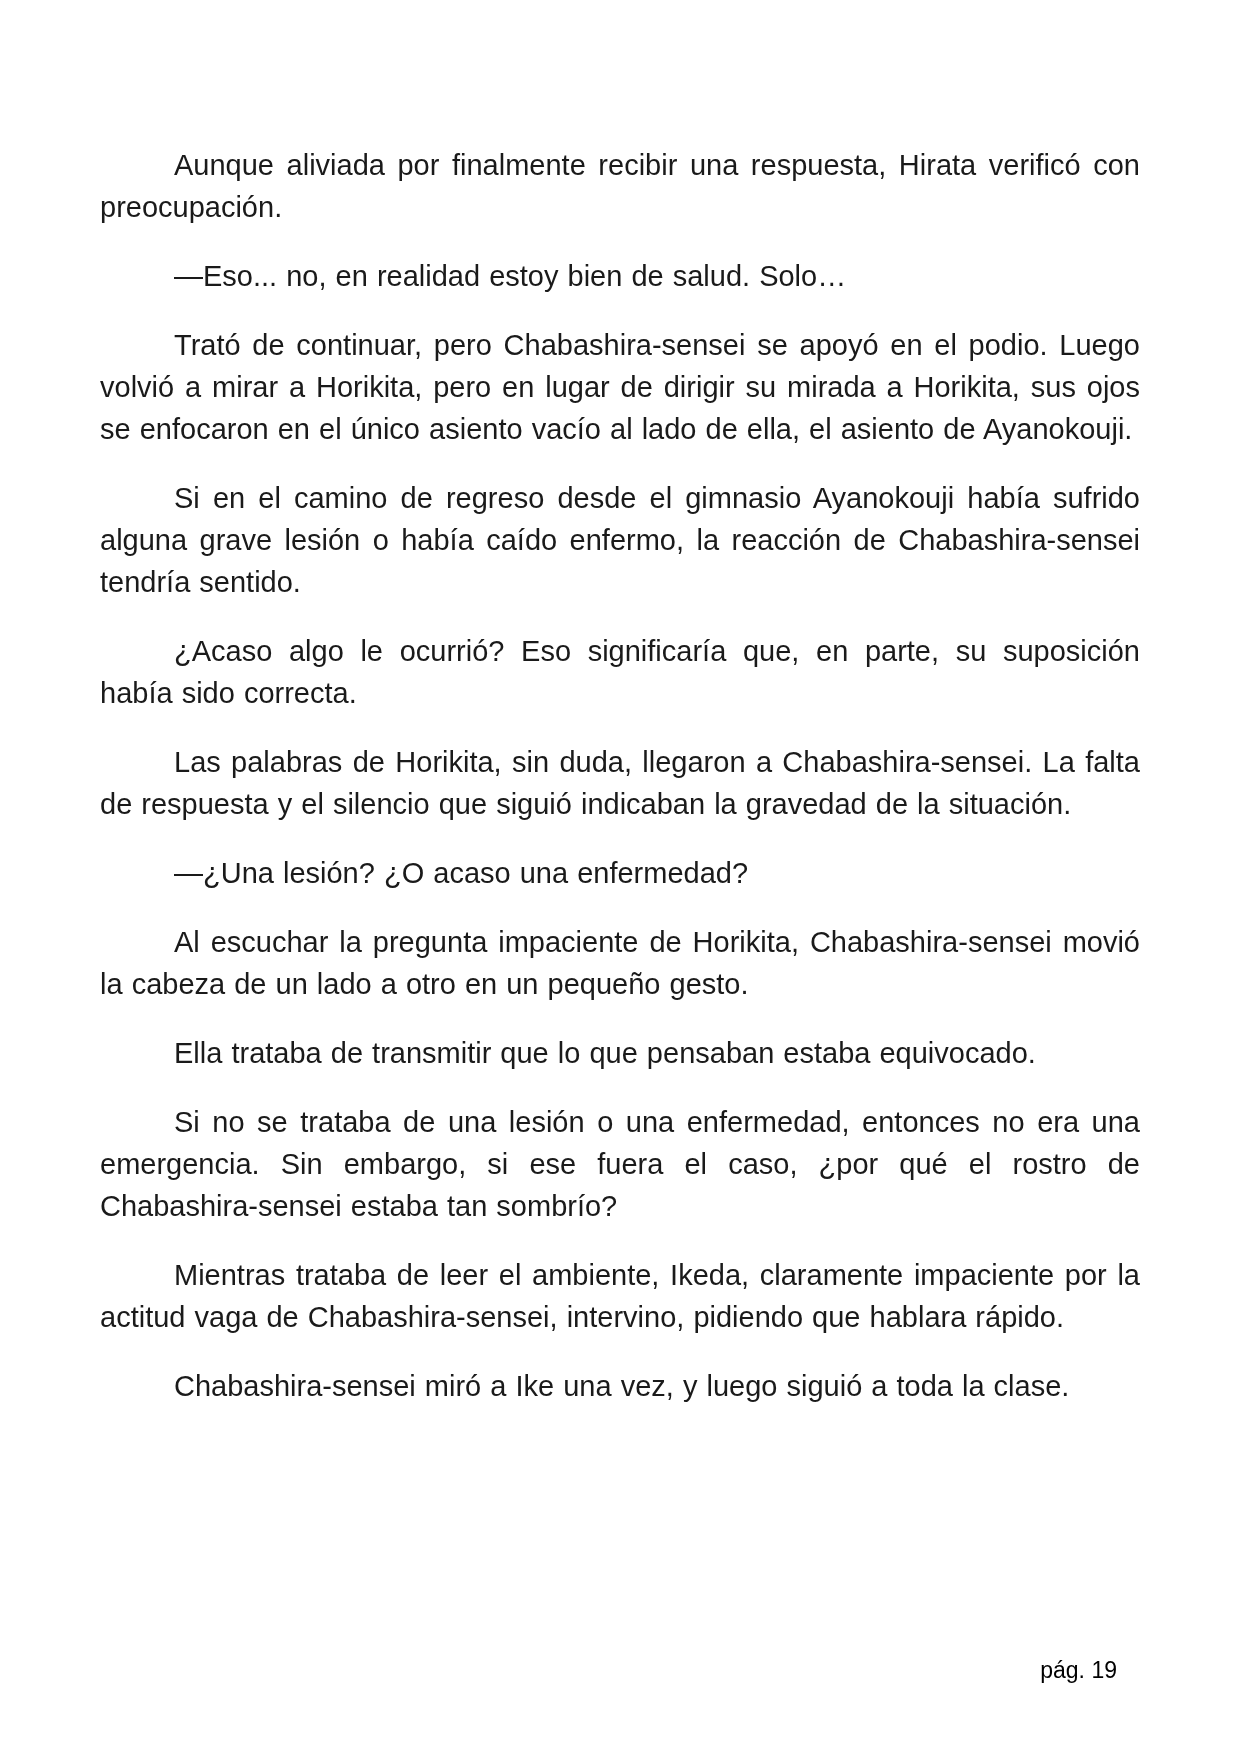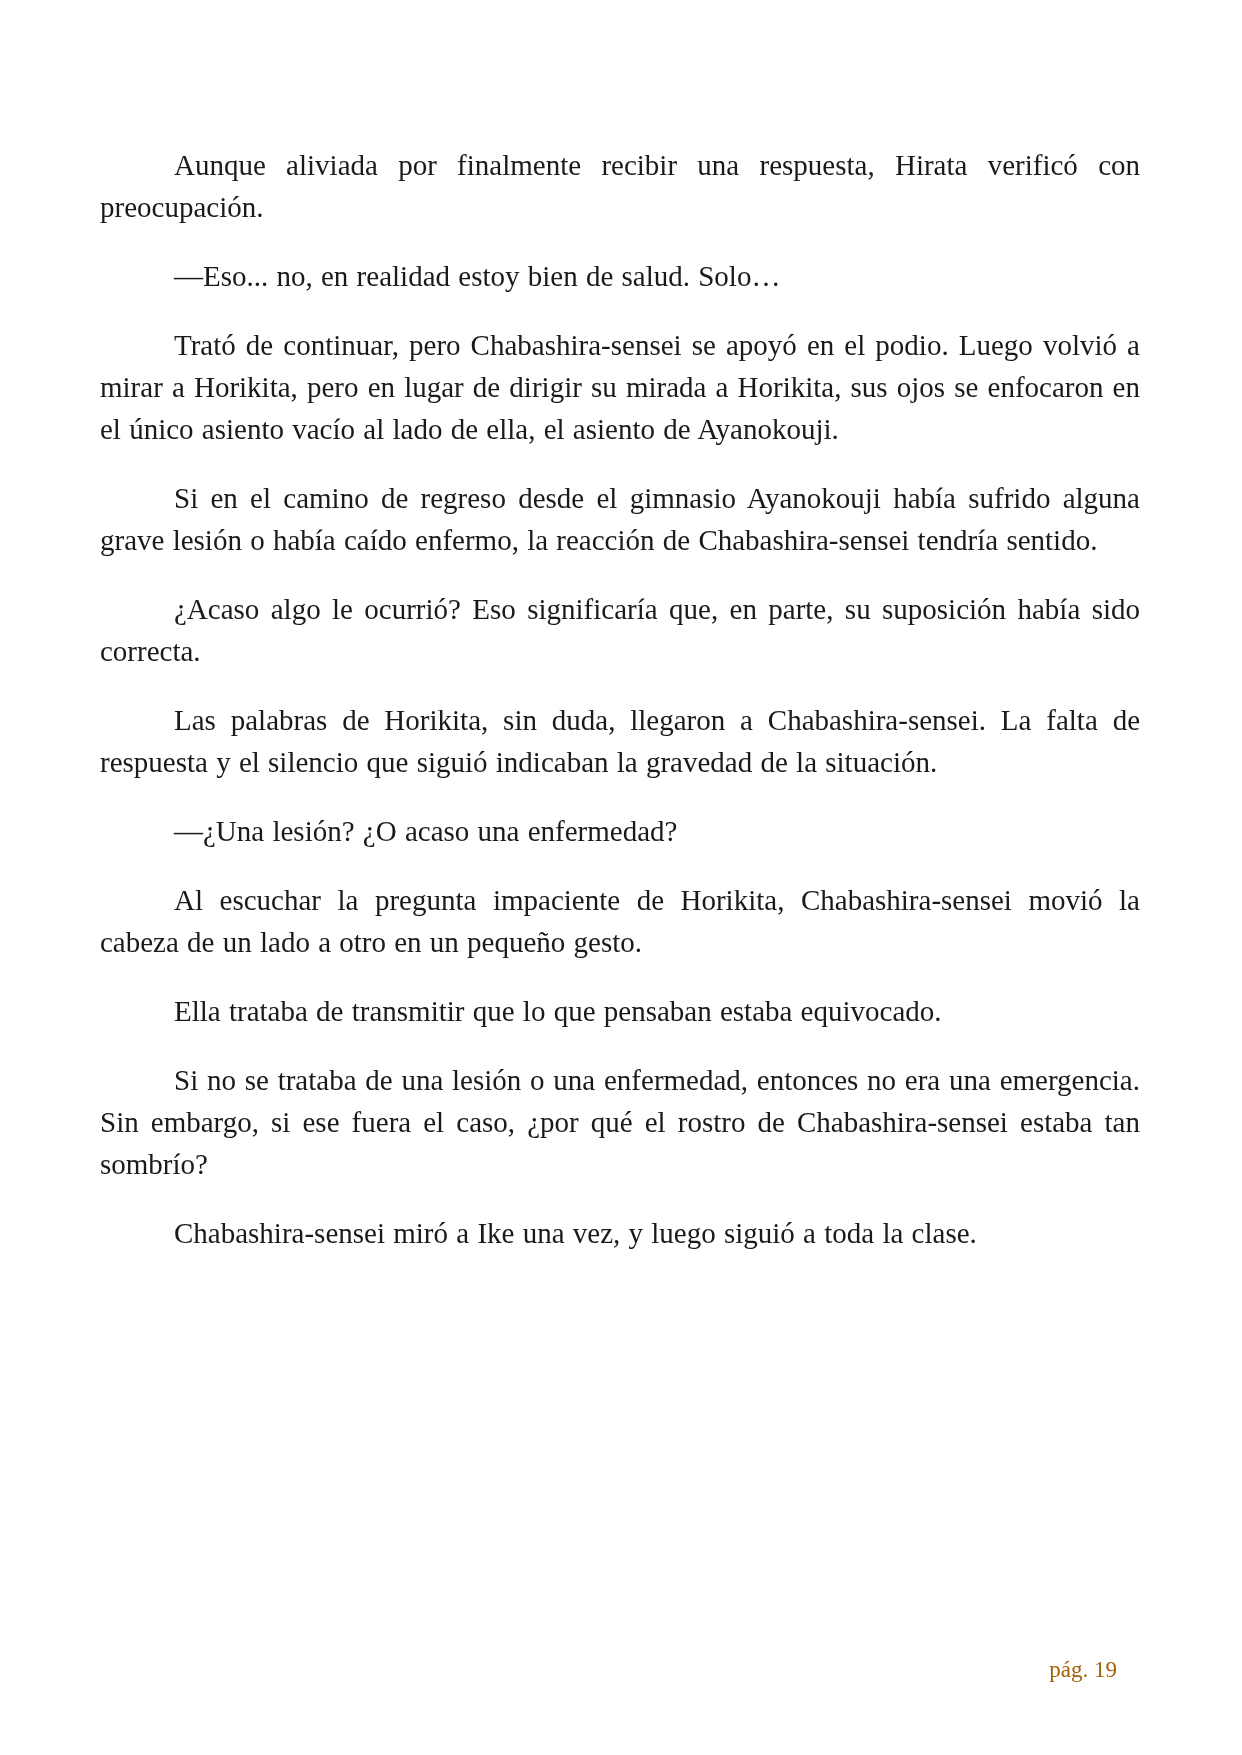--- a/index.html
+++ b/index.html
@@ -11,21 +11,20 @@
     width: 1242px;
     height: 1755px;
     background: #ffffff;
     font-family: "Liberation Sans", sans-serif;
     overflow: hidden;
   }
   .page {
     position: absolute;
     inset: 0;
     background: #ffffff;
-    font-family: Liberation Serif, serif;
   }
   .content {
     position: absolute;
     left: 100px;
     top: 144px;
     width: 1040px;
   }
   p.para {
     margin: 0 0 27px 0;
     font-size: 29px;
@@ -51,16 +50,17 @@
       <p class="para">Aunque aliviada por finalmente recibir una respuesta, Hirata verificó con preocupación.</p>
       <p class="para">—Eso... no, en realidad estoy bien de salud. Solo…</p>
       <p class="para">Trató de continuar, pero Chabashira-sensei se apoyó en el podio. Luego volvió a mirar a Horikita, pero en lugar de dirigir su mirada a Horikita, sus ojos se enfocaron en el único asiento vacío al lado de ella, el asiento de Ayanokouji.</p>
       <p class="para">Si en el camino de regreso desde el gimnasio Ayanokouji había sufrido alguna grave lesión o había caído enfermo, la reacción de Chabashira-sensei tendría sentido.</p>
       <p class="para">¿Acaso algo le ocurrió? Eso significaría que, en parte, su suposición había sido correcta.</p>
       <p class="para">Las palabras de Horikita, sin duda, llegaron a Chabashira-sensei. La falta de respuesta y el silencio que siguió indicaban la gravedad de la situación.</p>
       <p class="para">—¿Una lesión? ¿O acaso una enfermedad?</p>
       <p class="para">Al escuchar la pregunta impaciente de Horikita, Chabashira-sensei movió la cabeza de un lado a otro en un pequeño gesto.</p>
       <p class="para">Ella trataba de transmitir que lo que pensaban estaba equivocado.</p>
       <p class="para">Si no se trataba de una lesión o una enfermedad, entonces no era una emergencia. Sin embargo, si ese fuera el caso, ¿por qué el rostro de Chabashira-sensei estaba tan sombrío?</p>
+      <p class="para">Mientras trataba de leer el ambiente, Ikeda, claramente impaciente por la actitud vaga de Chabashira-sensei, intervino, pidiendo que hablara rápido.</p>
       <p class="para">Chabashira-sensei miró a Ike una vez, y luego siguió a toda la clase.</p>
     </main>
-  <div class="footer" style="color: #a16207;">pág. 19</div>
+  <div class="footer" style="color: #000000;">pág. 19</div>
 </div>
 
 </body></html>

